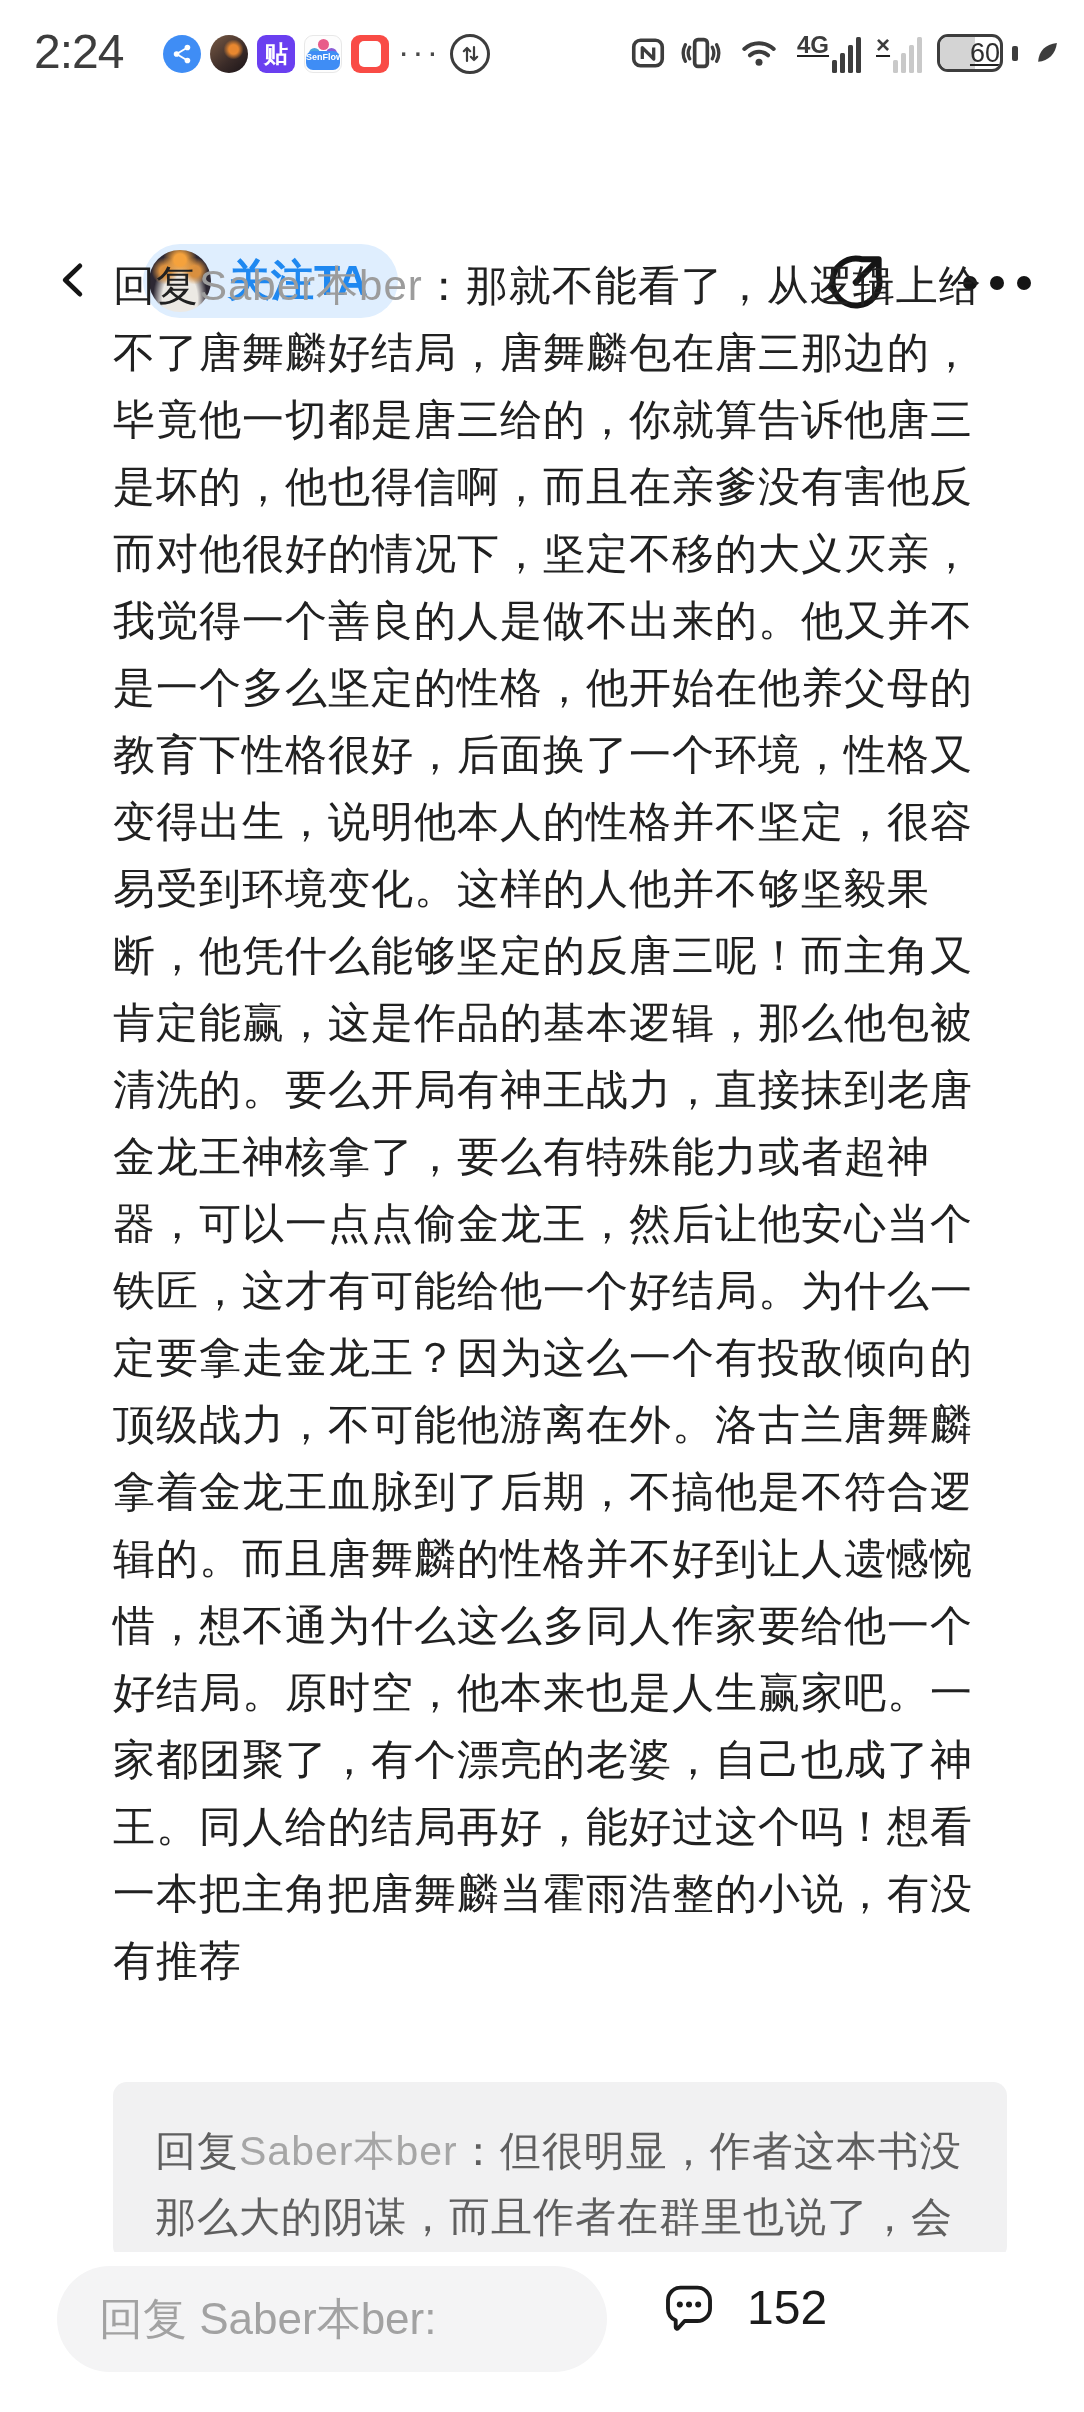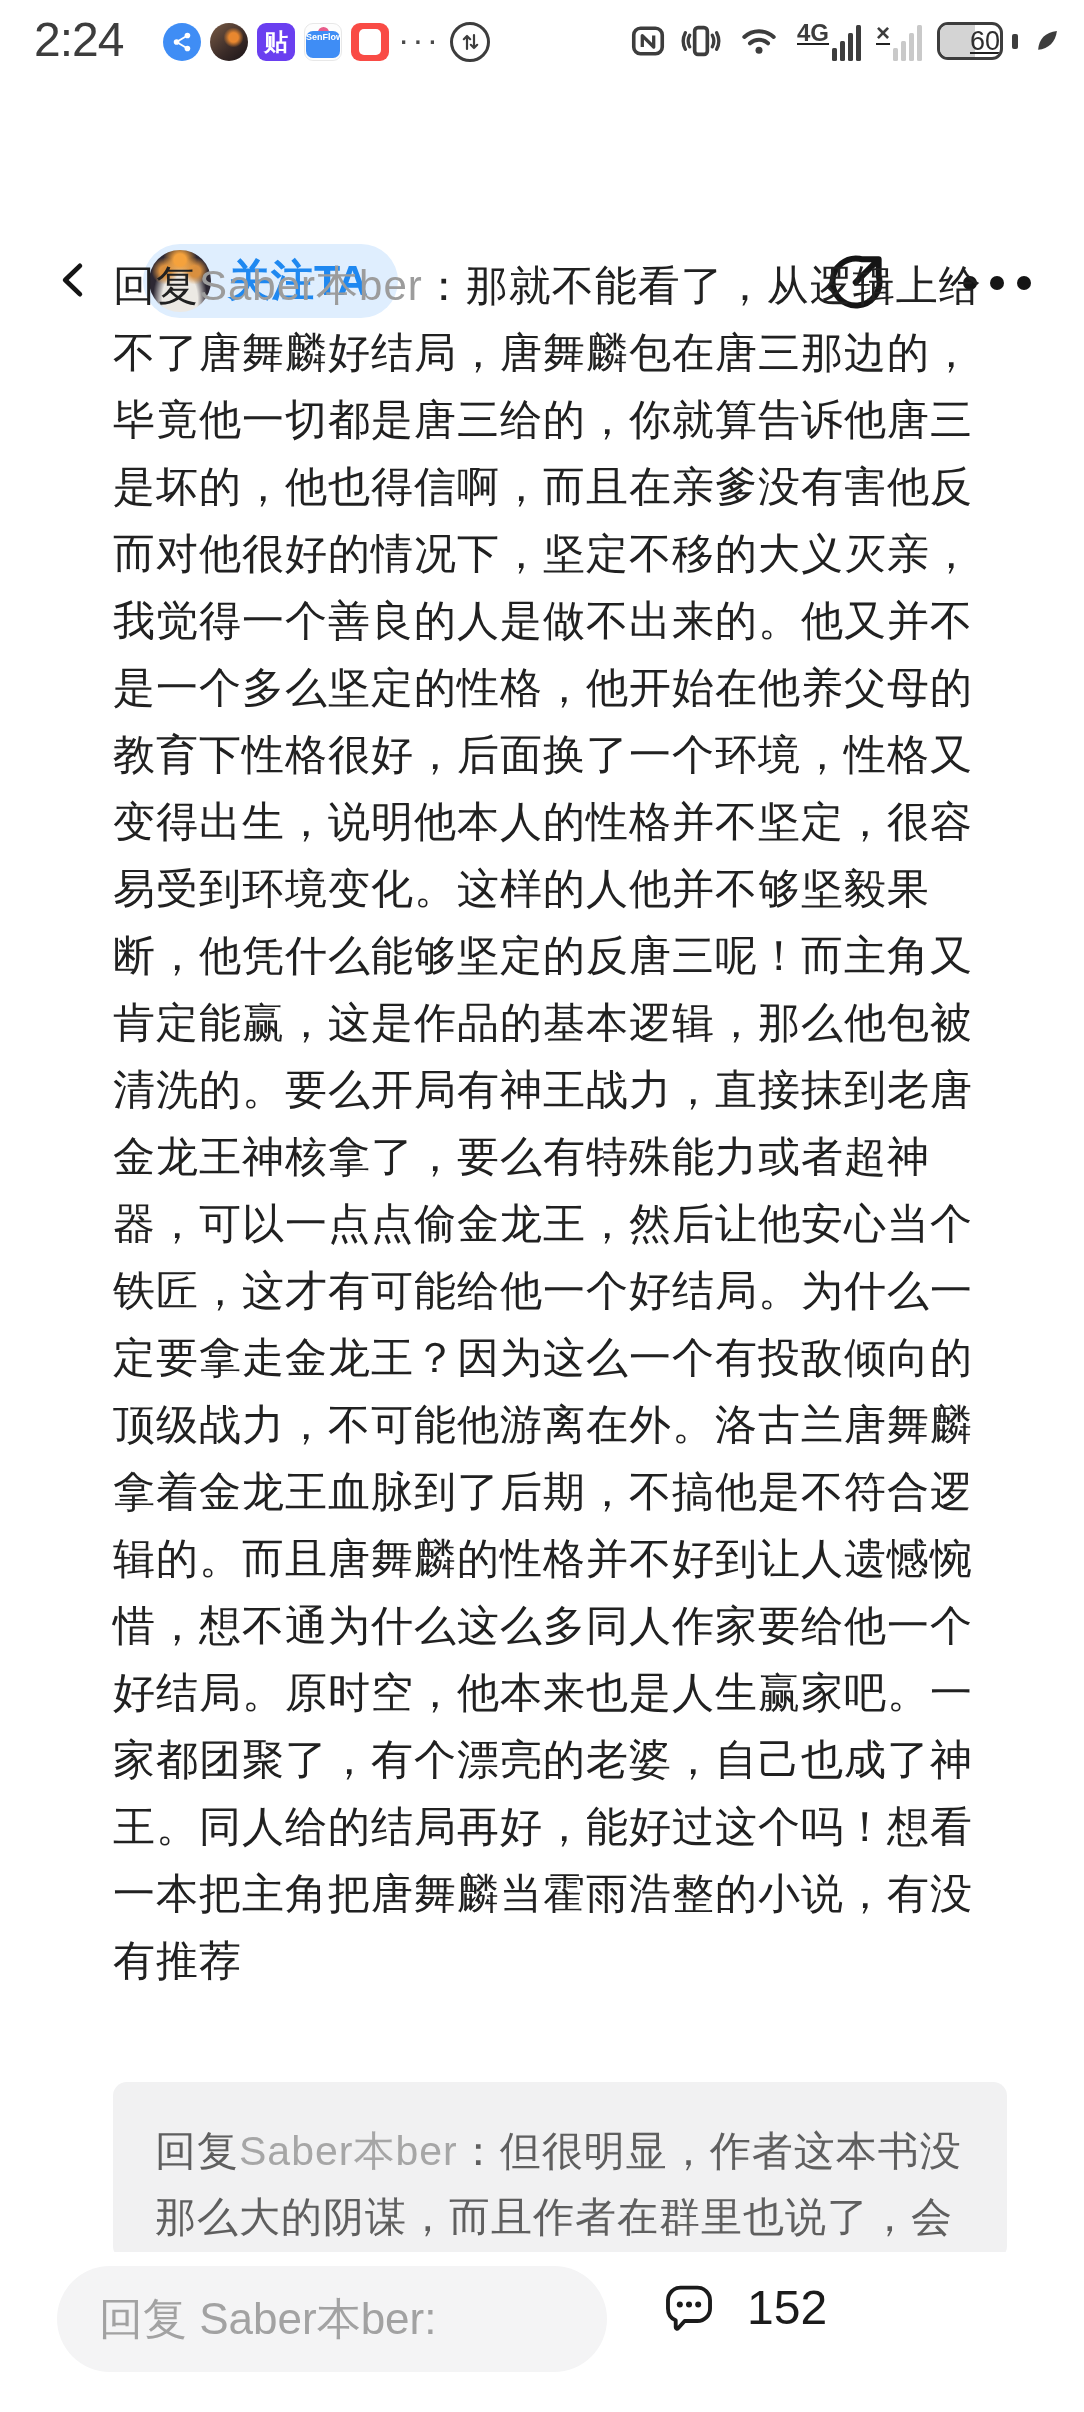--- a/index.html
+++ b/index.html
@@ -4,37 +4,37 @@
 <style>
   html,body{margin:0;padding:0;background:#888;}
   *{box-sizing:border-box;}
   #screen{
     position:relative;width:1084px;height:2412px;background:#ffffff;
     margin:0 auto;overflow:hidden;
     font-family:"Liberation Sans","DejaVu Sans",sans-serif;
     color:#212121;
   }
   
-  .status-bar{position:absolute;top:0;left:0;width:1084px;height:80px;}
+  .status-bar{position:absolute;top:12px;left:0;width:1084px;height:80px;}
   .sb-time{position:absolute;left:34px;top:12px;font-size:48px;font-weight:500;color:#3d3d3d;letter-spacing:-1px;}
   .sb-apps{position:absolute;left:163px;top:22px;display:flex;align-items:center;gap:9px;}
   .app-ic{width:38px;height:38px;flex:0 0 auto;}
   .ic-circle{border-radius:50%;}
   .ic-sq{border-radius:9px;}
   .ic-share-net{background:#3f8df5;display:flex;align-items:center;justify-content:center;}
   .ic-avatar-mini{border-radius:50%;
     background:radial-gradient(circle at 62% 38%,#e8872f 0 14%,rgba(232,135,47,0) 30%),
                linear-gradient(140deg,#7a5b45,#3a2b28 60%,#191317);}
   .ic-tieba{background:#6a3ff0;color:#fff;font-size:24px;font-weight:700;display:flex;align-items:center;justify-content:center;}
   .ic-senflow{background:#fdfdfd;border:1px solid #e8e8e8;position:relative;overflow:hidden;}
   .sf-dot{position:absolute;width:11px;height:11px;border-radius:50%;}
   .sf-d1{background:#e85c8a;left:13px;top:3px;}
   .sf-d2{background:#4aa3e0;left:4px;top:12px;}
   .sf-d3{background:#8a5cd6;left:21px;top:12px;}
-  .sf-band{position:absolute;left:1px;right:1px;bottom:2px;height:27px;background:#3f8df5;border-radius:7px;
+  .sf-band{position:absolute;left:1px;right:1px;bottom:2px;height:19px;background:#3f8df5;border-radius:7px;
     color:#fff;font-size:9px;line-height:13px;font-weight:700;}
   .ic-book{background:#f94b45;display:flex;align-items:center;justify-content:center;}
   .ic-book .page{width:22px;height:26px;background:#fff;border-radius:5px;}
   .sb-dots{font-size:34px;color:#4a4a4a;letter-spacing:3px;line-height:38px;margin-top:-6px;}
   .ic-data{width:40px;height:40px;border:3px solid #3d3d3d;border-radius:50%;display:flex;align-items:center;justify-content:center;}
   .sb-right{position:absolute;left:630px;top:18px;display:flex;align-items:center;gap:15px;height:46px;text-decoration:underline;}
   .sig-group{display:flex;align-items:flex-end;gap:3px;height:40px;}
   .sig-label{font-size:24px;font-weight:700;color:#3d3d3d;line-height:24px;align-self:flex-start;}
   .bars{display:flex;align-items:flex-end;gap:3px;}
   .bar{width:5px;border-radius:1.5px;background:#3d3d3d;}

